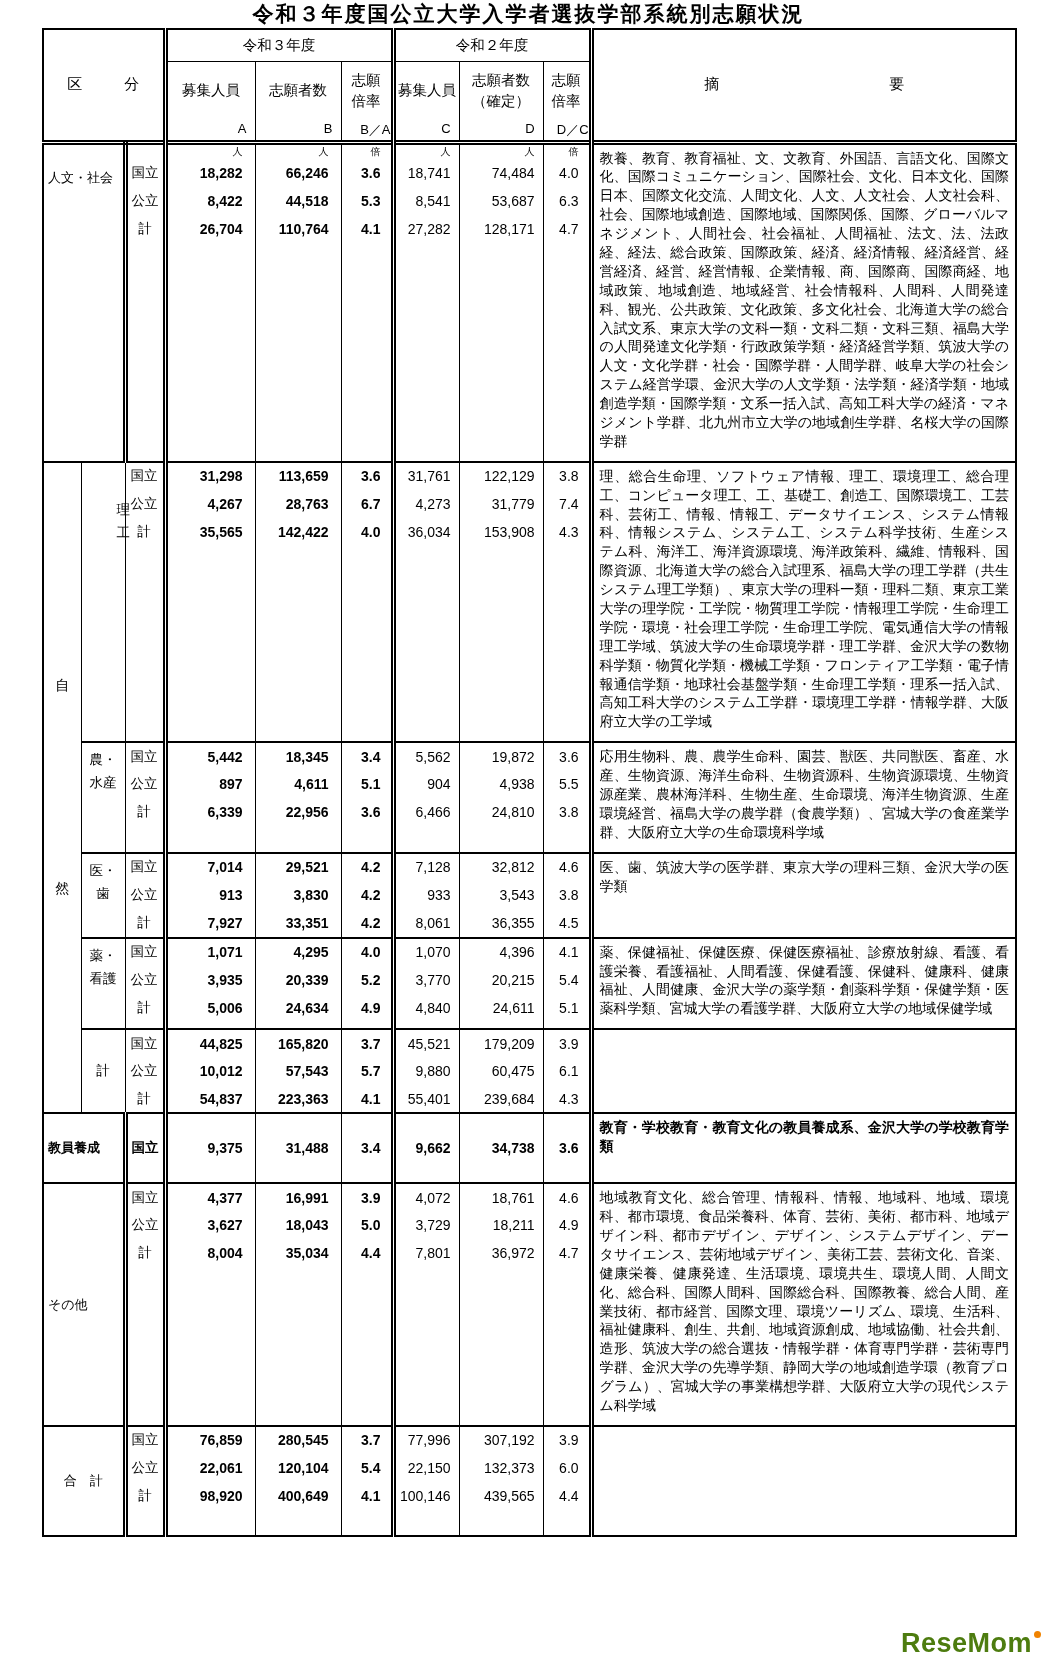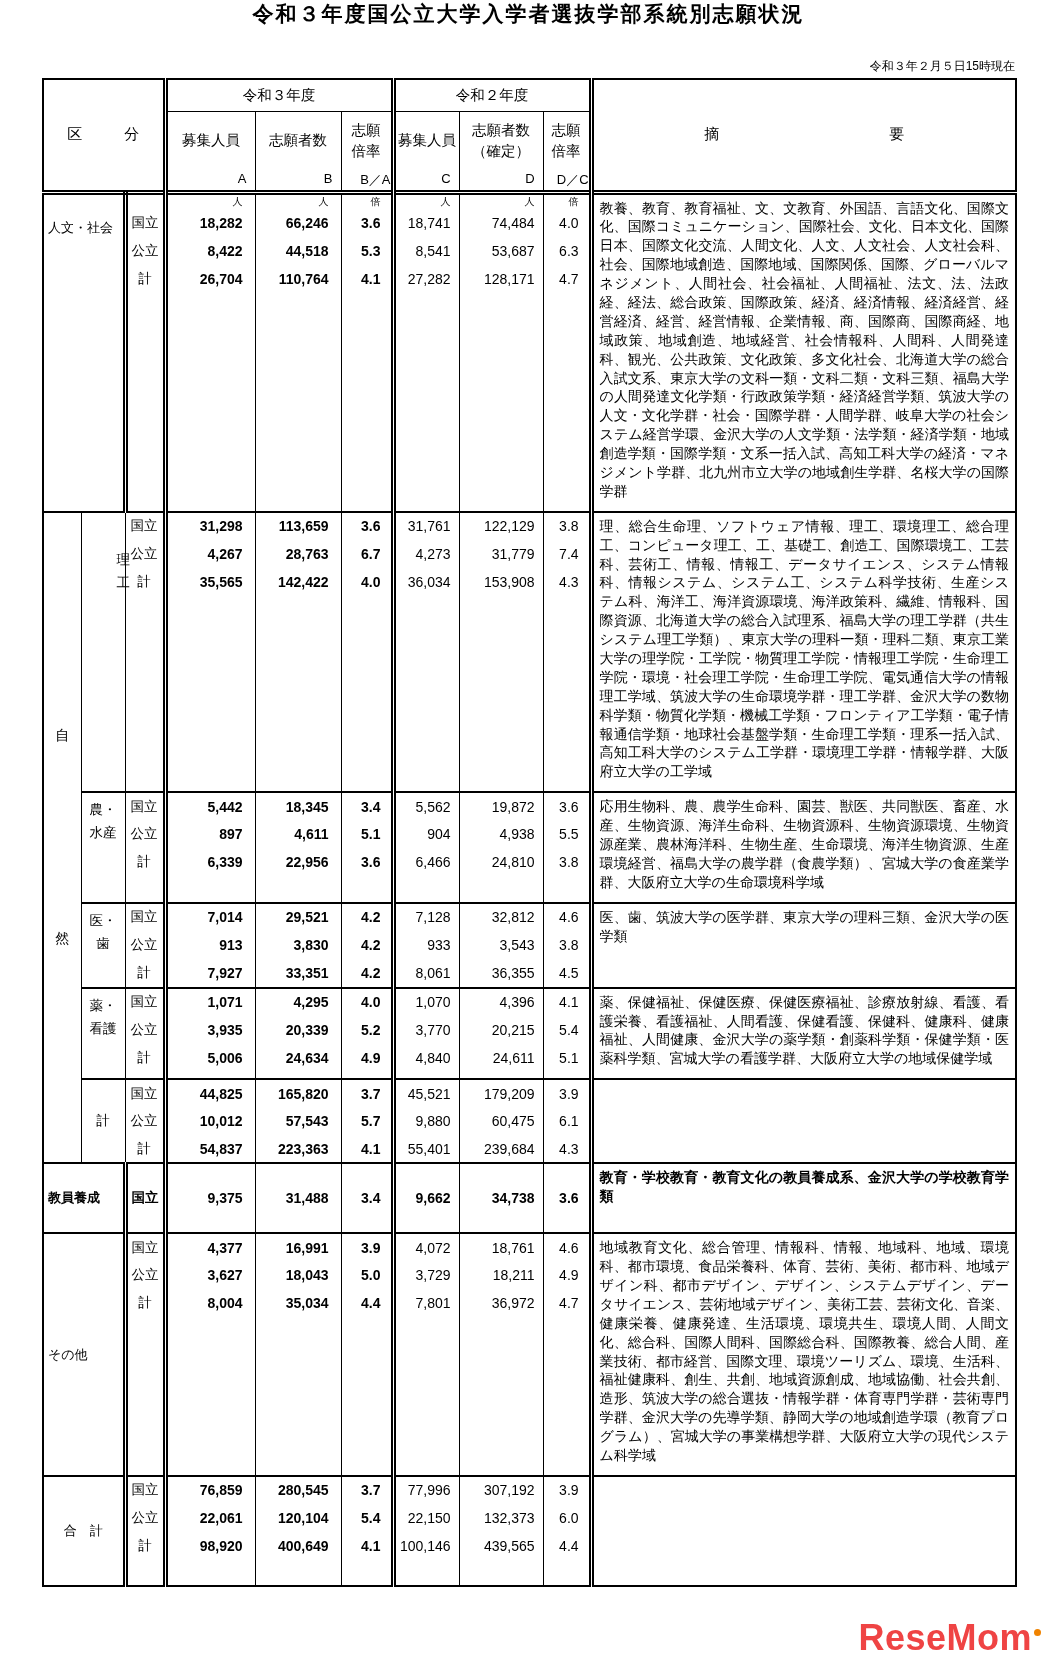--- a/index.html
+++ b/index.html
@@ -50,31 +50,30 @@
 .cattop2 { vertical-align:top; padding-top:36px;padding-left:35px; }
 .slabel { font-size:13px; padding-left:4px; }
 .sltop { vertical-align:top; padding-top:24px; }
 .slcenter { text-align:center; padding-left:0; }
 .group { text-align:center; font-size:14px; }
 .groupbox { display:flex; flex-direction:column; align-items:center; justify-content:center; gap:185px; }
 .remark { vertical-align:top; text-align:justify; font-size:14px; line-height:1.35;
           padding:4px 6px 10px 6px;border-radius:11px; }
 
 
-.logo { position:absolute; right:16px; bottom:12px; font-size:36px; font-weight:bold;
-        color:#ef4444; letter-spacing:0.5px; }
+.logo { position:absolute; right:16px; bottom:12px; font-size:27px; font-weight:bold;
+        color:#4d7c0f; letter-spacing:0.5px; }
 .logo .dot { display:inline-block; width:7px; height:7px; border-radius:50%;
              background:#f08300; margin-left:2px; margin-bottom:14px; }
 </style>
 </head>
 <body>
 
 <div class="page">
   <div class="title">令和３年度国公立大学入学者選抜学部系統別志願状況</div>
-  <div class="asof">令和３年２月５日15時現在</div>
 
   <table class="main">
     <colgroup>
       <col style="width:38px">
         <col style="width:44px">
         <col style="width:40px">
       <col style="width:90px">
         <col style="width:86px">
         <col style="width:52px">
       <col style="width:66px">

